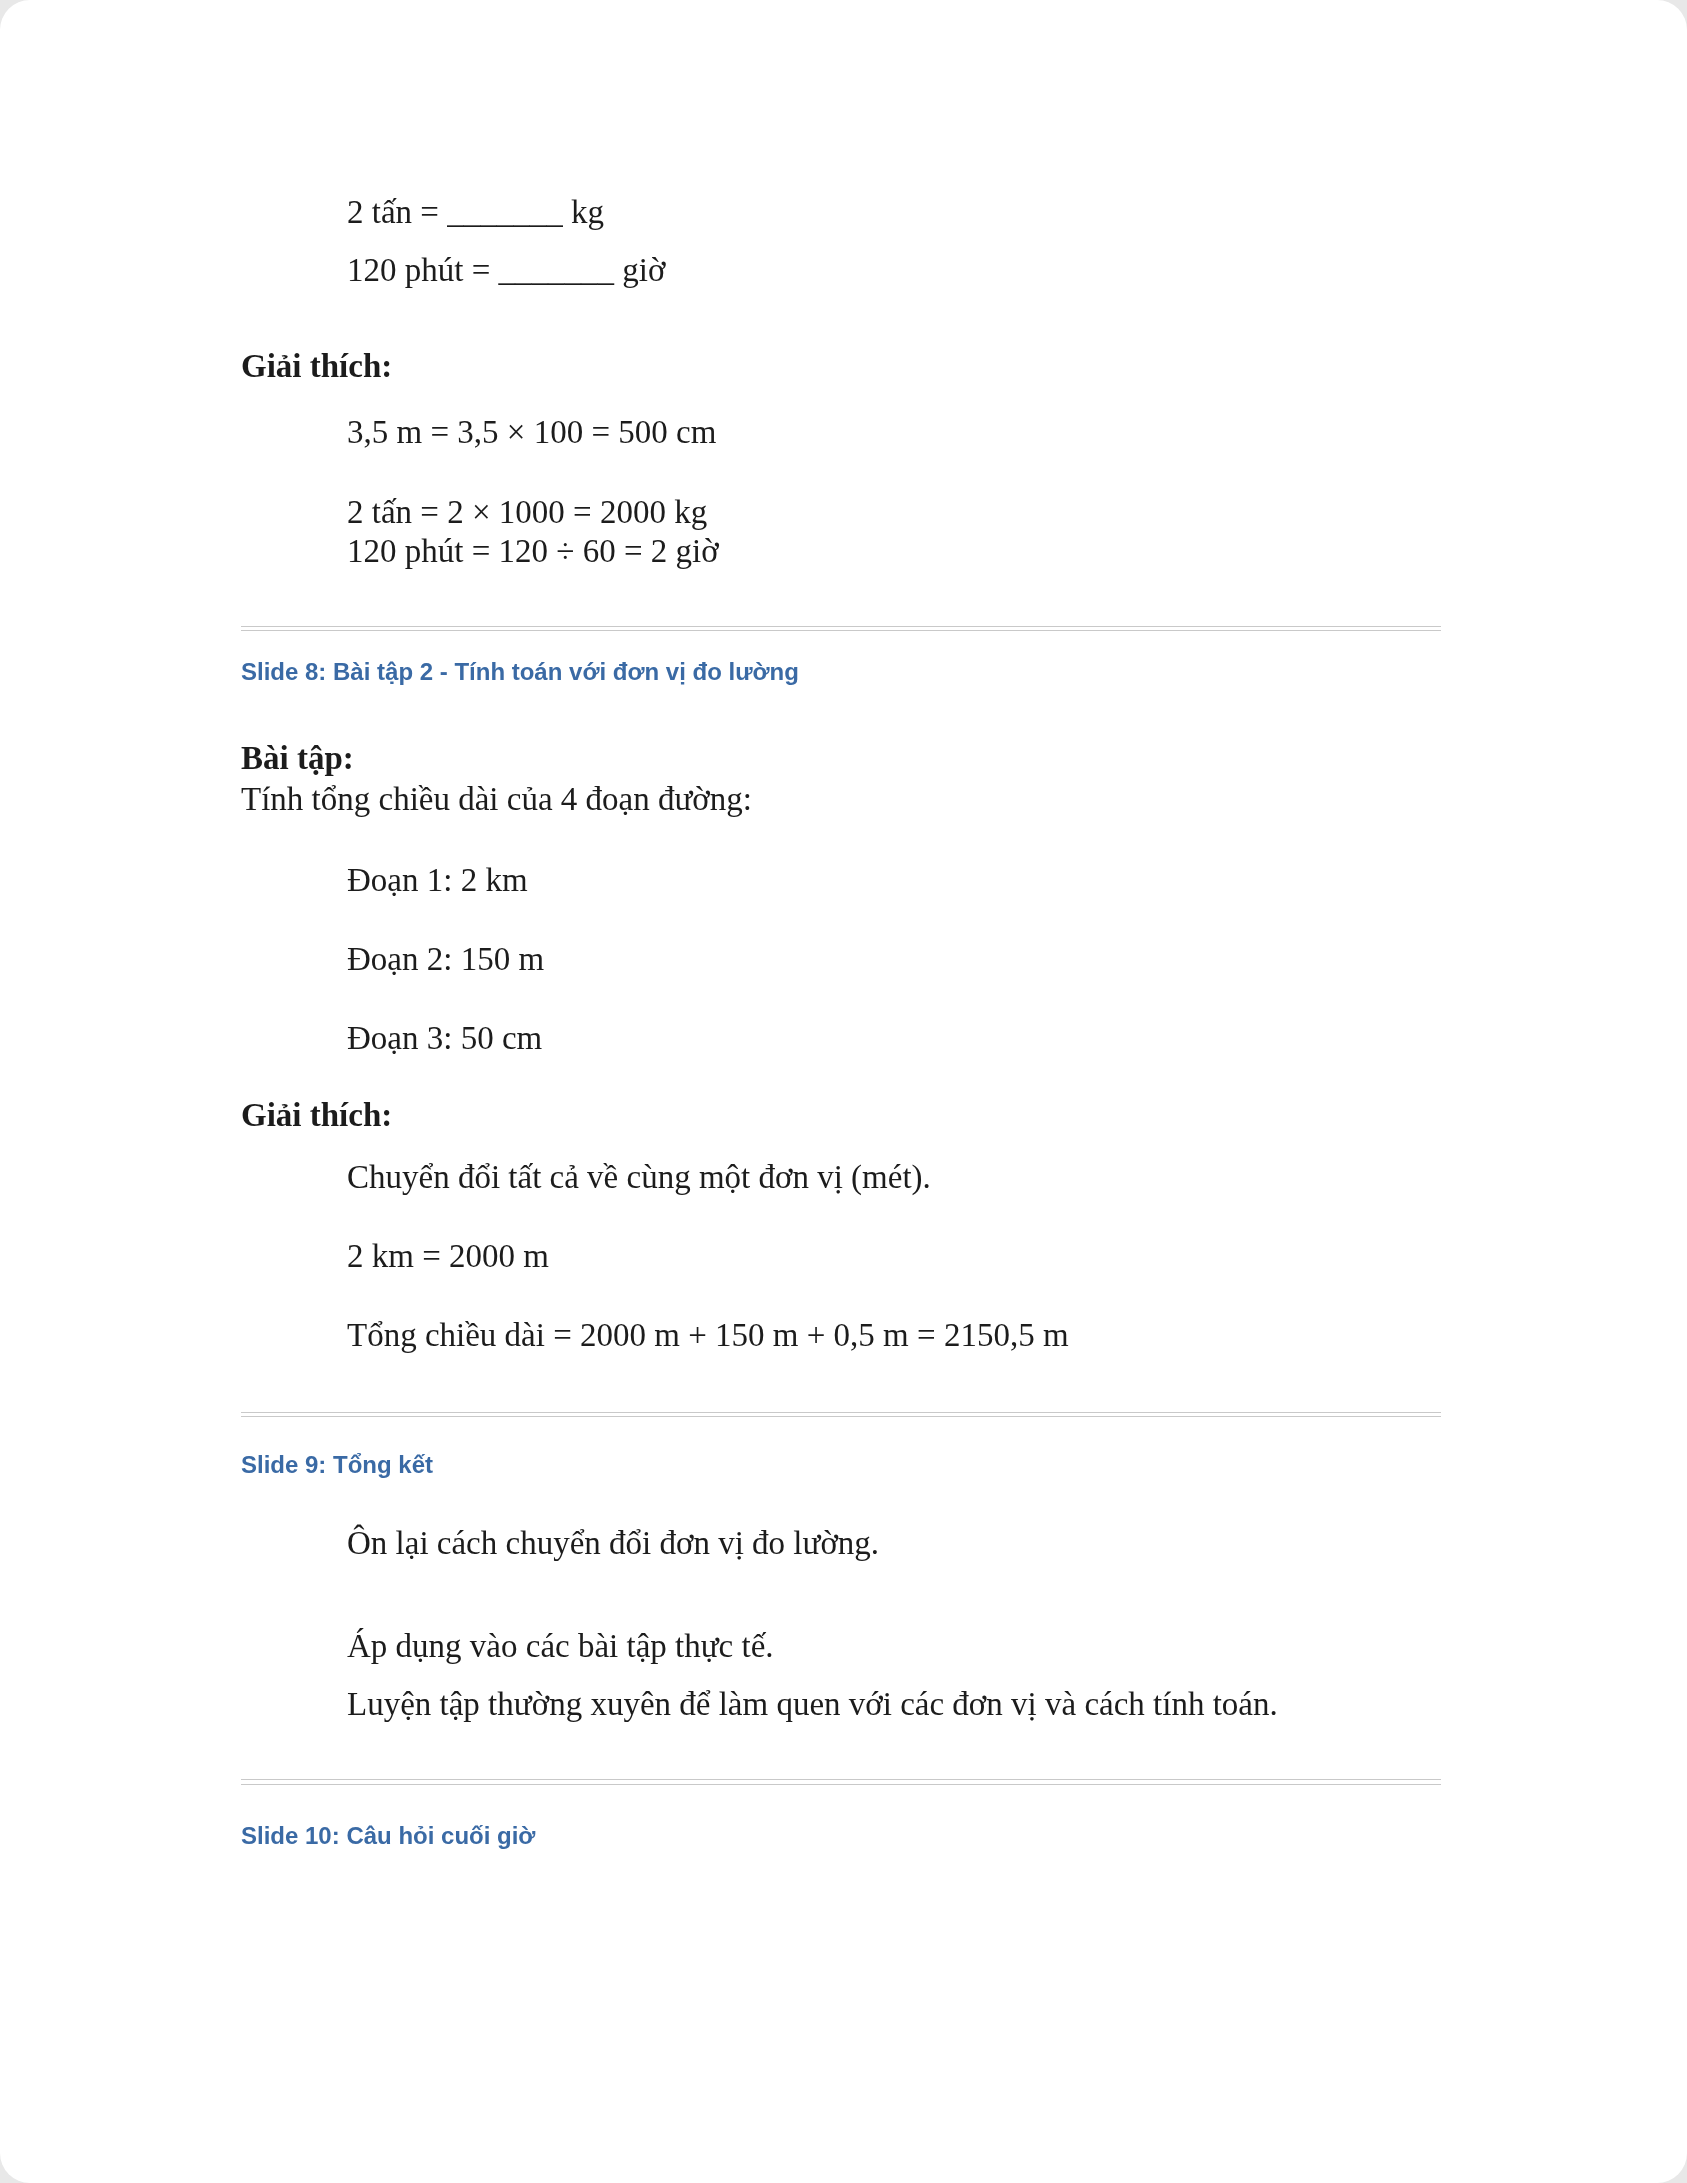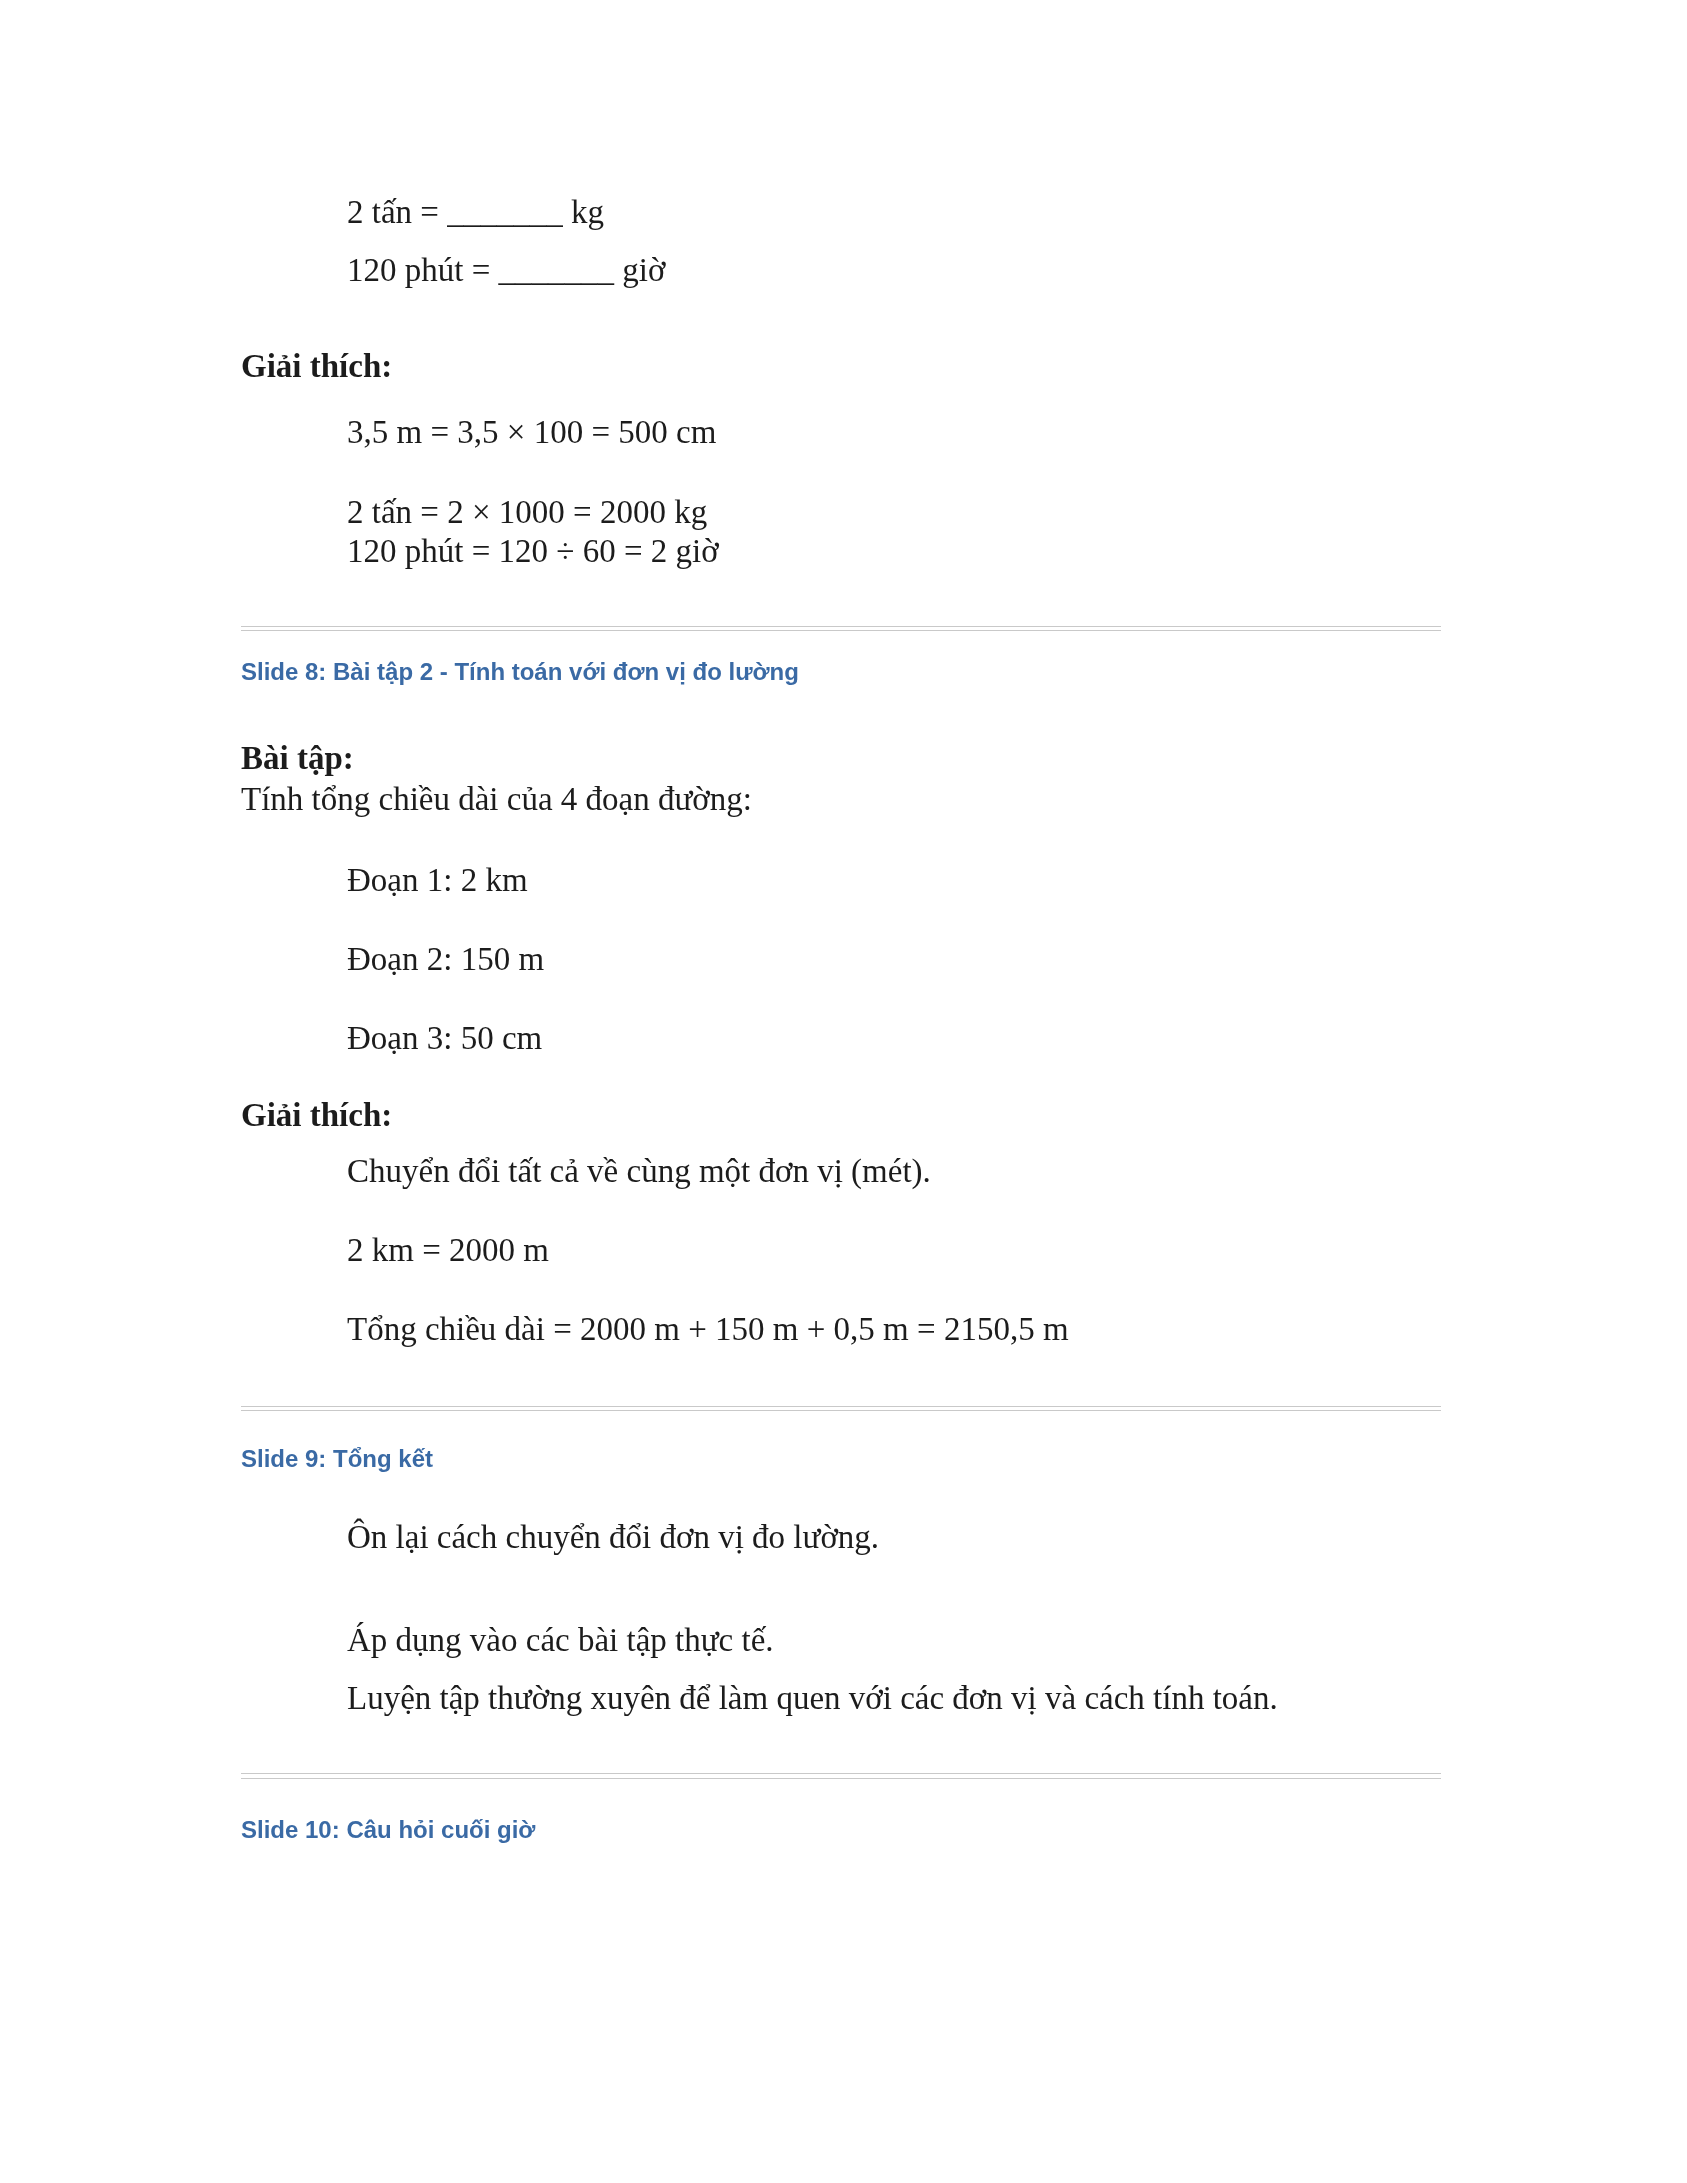--- a/index.html
+++ b/index.html
@@ -5,20 +5,21 @@
   html,body { margin:0; padding:0; background:#e8e8e8; }
   .page {
     position:relative;
     width:1687px;
     height:2183px;
     margin:0 auto;
     background:#ffffff;
     font-family:"Liberation Serif","DejaVu Serif",serif;
     color:var(--text-color,#1c1c1c);
     overflow:hidden;
+    border-radius:30px;
   }
   .inner { padding:193px 246px 0 241px; }
   p.body {
     font-size:33px;
     line-height:39px;
     margin:0;
   }
   .indent { padding-left:106px; }
   .label { font-weight:700; }
   .heading {
@@ -60,21 +61,21 @@
 
     <p class="body label" style="margin-top:50px">Bài tập:</p>
     <p class="body" style="margin-top:1.7px">Tính tổng chiều dài của 4 đoạn đường:</p>
 
     <p class="body indent" style="margin-top:42px">Đoạn 1: 2 km</p>
     <p class="body indent" style="margin-top:40px">Đoạn 2: 150 m</p>
     <p class="body indent" style="margin-top:40px">Đoạn 3: 50 cm</p>
 
     <p class="body label" style="margin-top:38px">Giải thích:</p>
 
-    <p class="body indent" style="margin-top:17px">Chuyển đổi tất cả về cùng một đơn vị (mét).</p>
+    <p class="body indent" style="margin-top:23px">Chuyển đổi tất cả về cùng một đơn vị (mét).</p>
     <p class="body indent" style="margin-top:40px">2 km = 2000 m</p>
     <p class="body indent" style="margin-top:40px">Tổng chiều dài = 2000 m + 150 m + 0,5 m = 2150,5 m</p>
 
     <hr class="divider" style="margin-top:57px">
 
     <p class="heading" style="margin-top:30px">Slide 9: Tổng kết</p>
 
     <p class="body indent" style="margin-top:42px">Ôn lại cách chuyển đổi đơn vị đo lường.</p>
     <p class="body indent" style="margin-top:64px">Áp dụng vào các bài tập thực tế.</p>
     <p class="body indent" style="margin-top:19px">Luyện tập thường xuyên để làm quen với các đơn vị và cách tính toán.</p>

